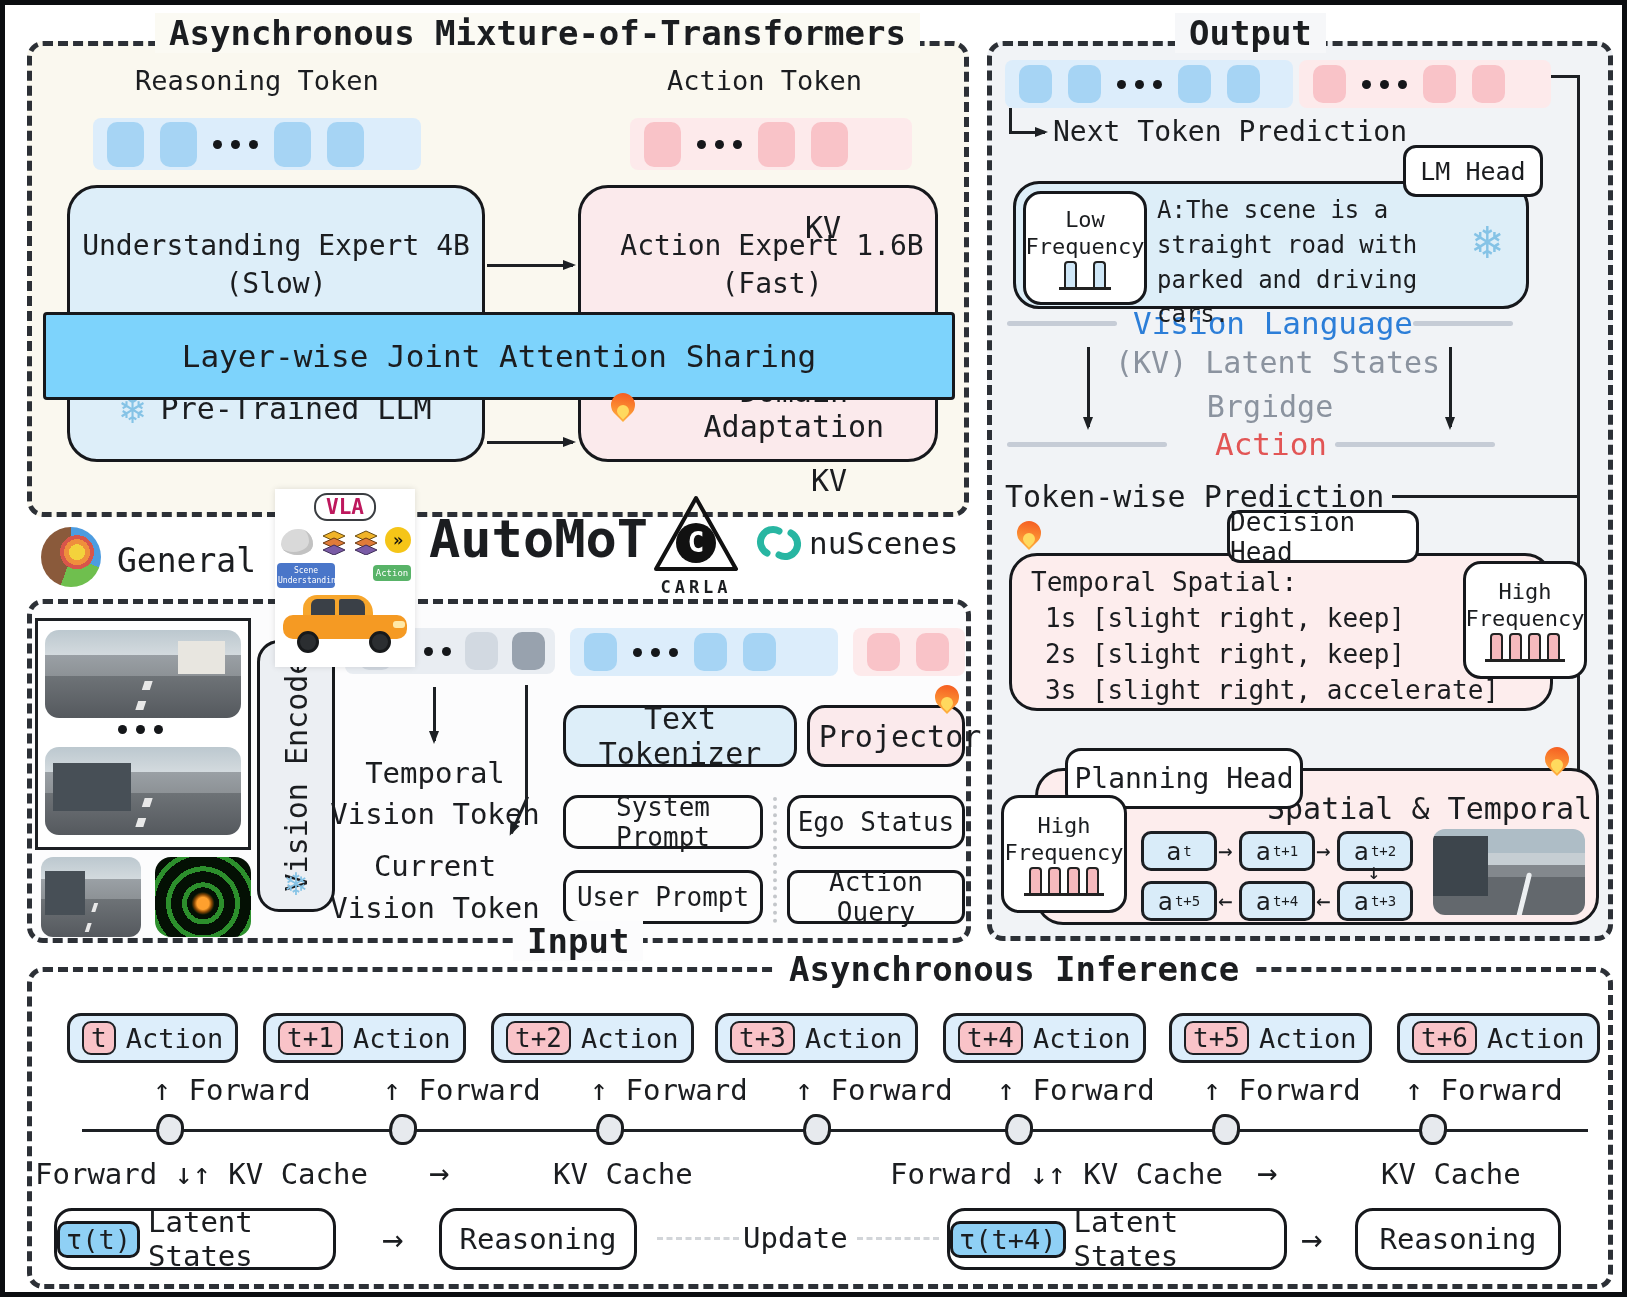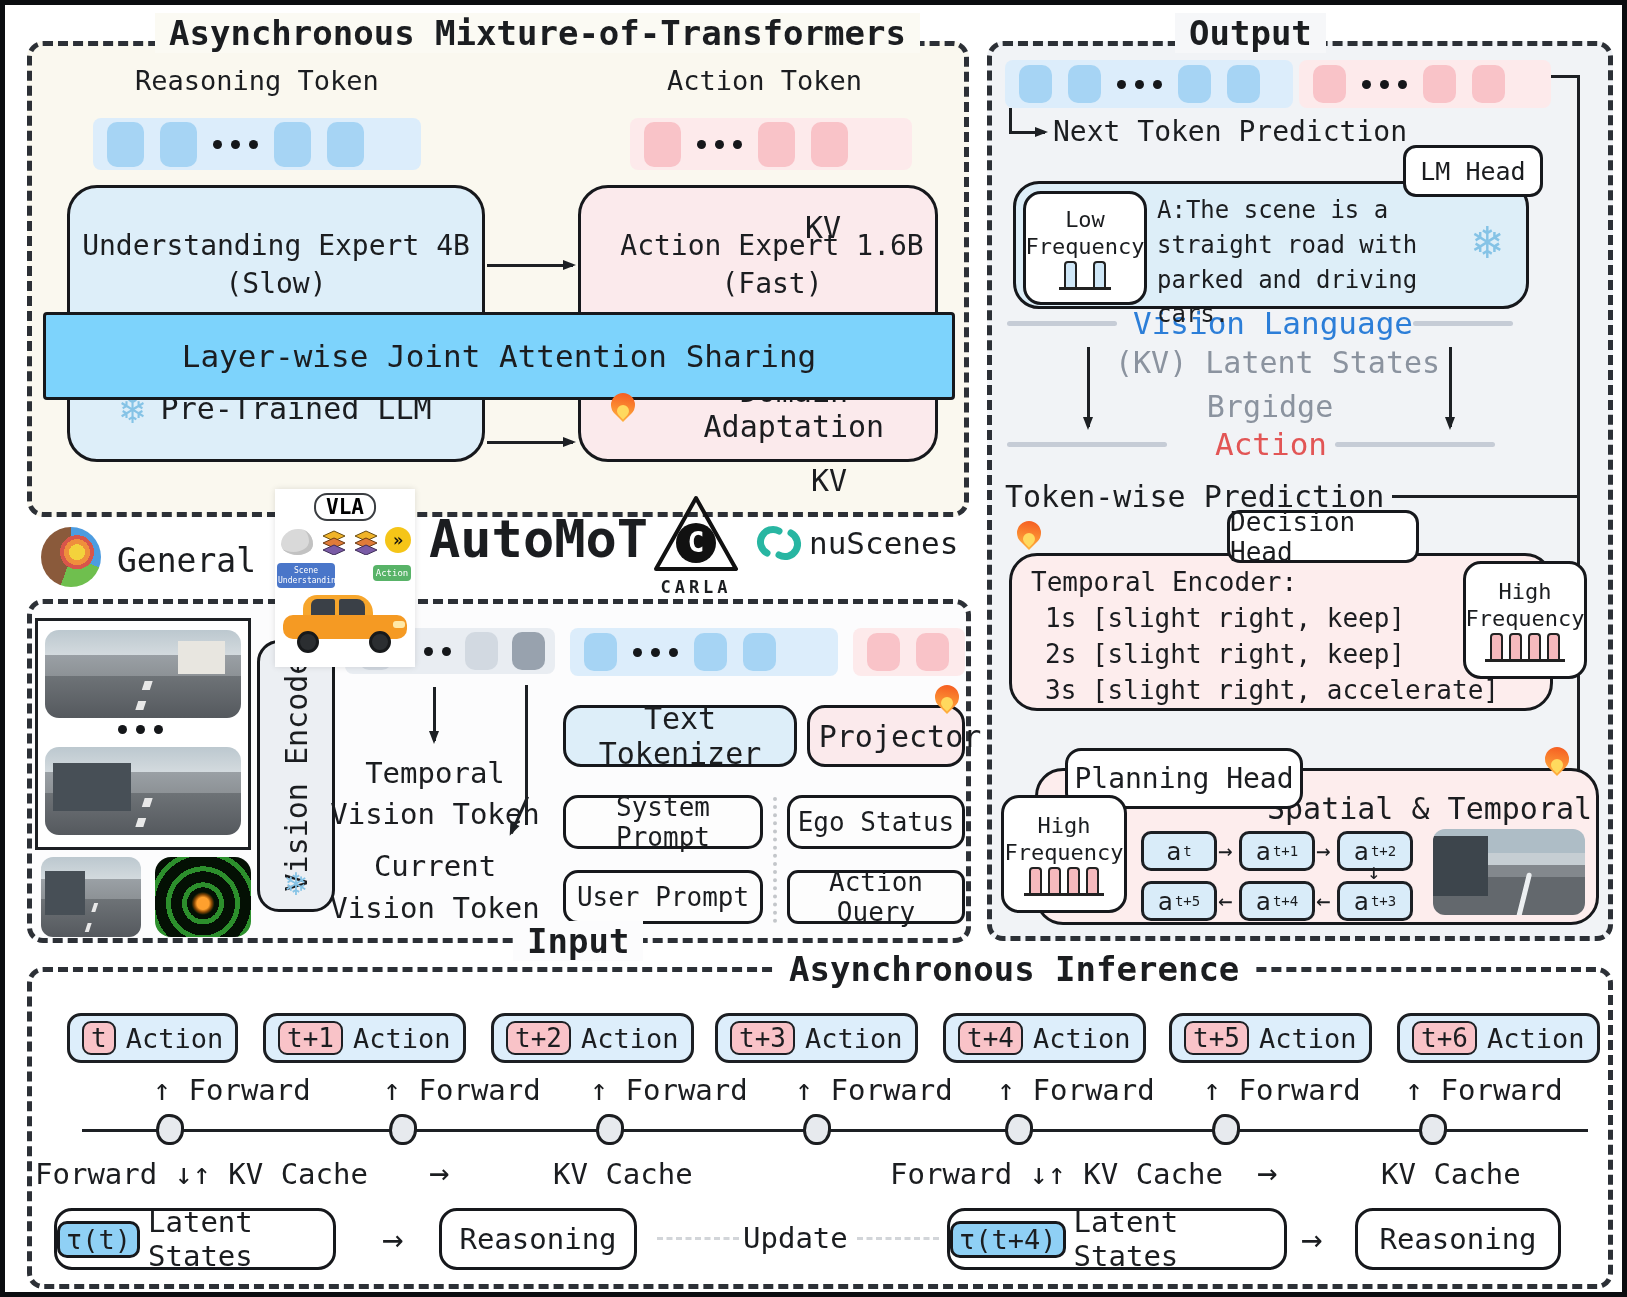--- a/index.html
+++ b/index.html
@@ -142,21 +142,21 @@
   <div class="ar right" style="left:482px;top:436px;width:86px;"></div>
   <div class="txt" style="left:800px;top:458px;font-size:30px;background:#faf8ef;padding:0 6px;z-index:3;">KV</div>
 
   <div class="abs" style="left:36px;top:522px;width:60px;height:60px;border-radius:50%;
        background:radial-gradient(circle at 60% 42%,#f3d23c 0 16%,#ef8f3c 16% 26%,#d8554a 26% 34%,transparent 34%),
        conic-gradient(#4d9ce0 0 110deg,#6fbf4e 110deg 200deg,#8a5a3b 200deg 360deg);"></div>
   <div class="txt" style="left:112px;top:536px;font-size:33px;">General VQA</div>
 
   <div class="abs" style="left:270px;top:484px;width:140px;height:178px;background:#fff;box-shadow:0 0 6px rgba(0,0,0,0.12);z-index:5;">
     <div class="abs" style="left:50%;transform:translateX(-50%);top:4px;border:2.5px solid #3a3d41;border-radius:13px;padding:0 10px;">
-      <span style="color:#000000;font-weight:bold;font-size:21px;">VLA</span>
+      <span style="color:#be185d;font-weight:bold;font-size:21px;">VLA</span>
     </div>
     <div class="abs" style="left:6px;top:40px;width:32px;height:26px;background:#d9d9d9;border-radius:55% 45% 48% 52%/60% 60% 42% 42%;
          box-shadow:inset -4px -3px 0 #c2c2c2;"></div>
     <svg class="abs" style="left:46px;top:40px;" width="26" height="26" viewBox="0 0 26 26">
       <polygon points="13,2 24,7 13,12 2,7" fill="#f0b429" stroke="#6b4d12" stroke-width="1"></polygon>
       <polygon points="13,9 24,14 13,19 2,14" fill="#e07b39" stroke="#6b3a12" stroke-width="1"></polygon>
       <polygon points="13,16 24,21 13,26 2,21" fill="#7a5ba6" stroke="#3f2d59" stroke-width="1"></polygon>
     </svg>
     <svg class="abs" style="left:78px;top:40px;" width="26" height="26" viewBox="0 0 26 26">
       <polygon points="13,2 24,7 13,12 2,7" fill="#f0b429" stroke="#6b4d12" stroke-width="1"></polygon>
@@ -347,21 +347,21 @@
   <div class="divline" style="left:1330px;top:437px;width:160px;"></div>
 
   <div class="txt" style="left:1000px;top:474px;font-size:30px;background:#f1f3f6;z-index:2;padding-right:8px;">Token-wise Prediction</div>
 
   <div class="wbox abs" style="left:1222px;top:505px;width:186px;height:47px;display:flex;align-items:center;justify-content:center;font-size:26px;z-index:4;">
     <div>Decision Head</div>
   </div>
   <div class="flame" style="left:1010px;top:514px;"></div>
   <div class="box pinkbg" style="left:1004px;top:548px;width:544px;height:158px;border-radius:28px;background:#fdeded;z-index:2;"></div>
   <div class="abs" style="left:1026px;top:560px;font-size:26px;line-height:1.38;z-index:3;">
-    <div>Temporal Encoder:</div>
+    <div>Temporal Spatial:</div>
     <div style="padding-left:14px;">1s [slight right, keep]</div>
     <div style="padding-left:14px;">2s [slight right, keep]</div>
     <div style="padding-left:14px;">3s [slight right, accelerate]</div>
   </div>
   <div class="wbox abs" style="left:1458px;top:556px;width:118px;height:112px;border-radius:18px;z-index:4;
        display:flex;flex-direction:column;align-items:center;justify-content:center;gap:2px;">
     <div style="font-size:22px;">High</div>
     <div style="font-size:22px;">Frequency</div>
     <div class="bars">
       <div class="bar p"></div>

